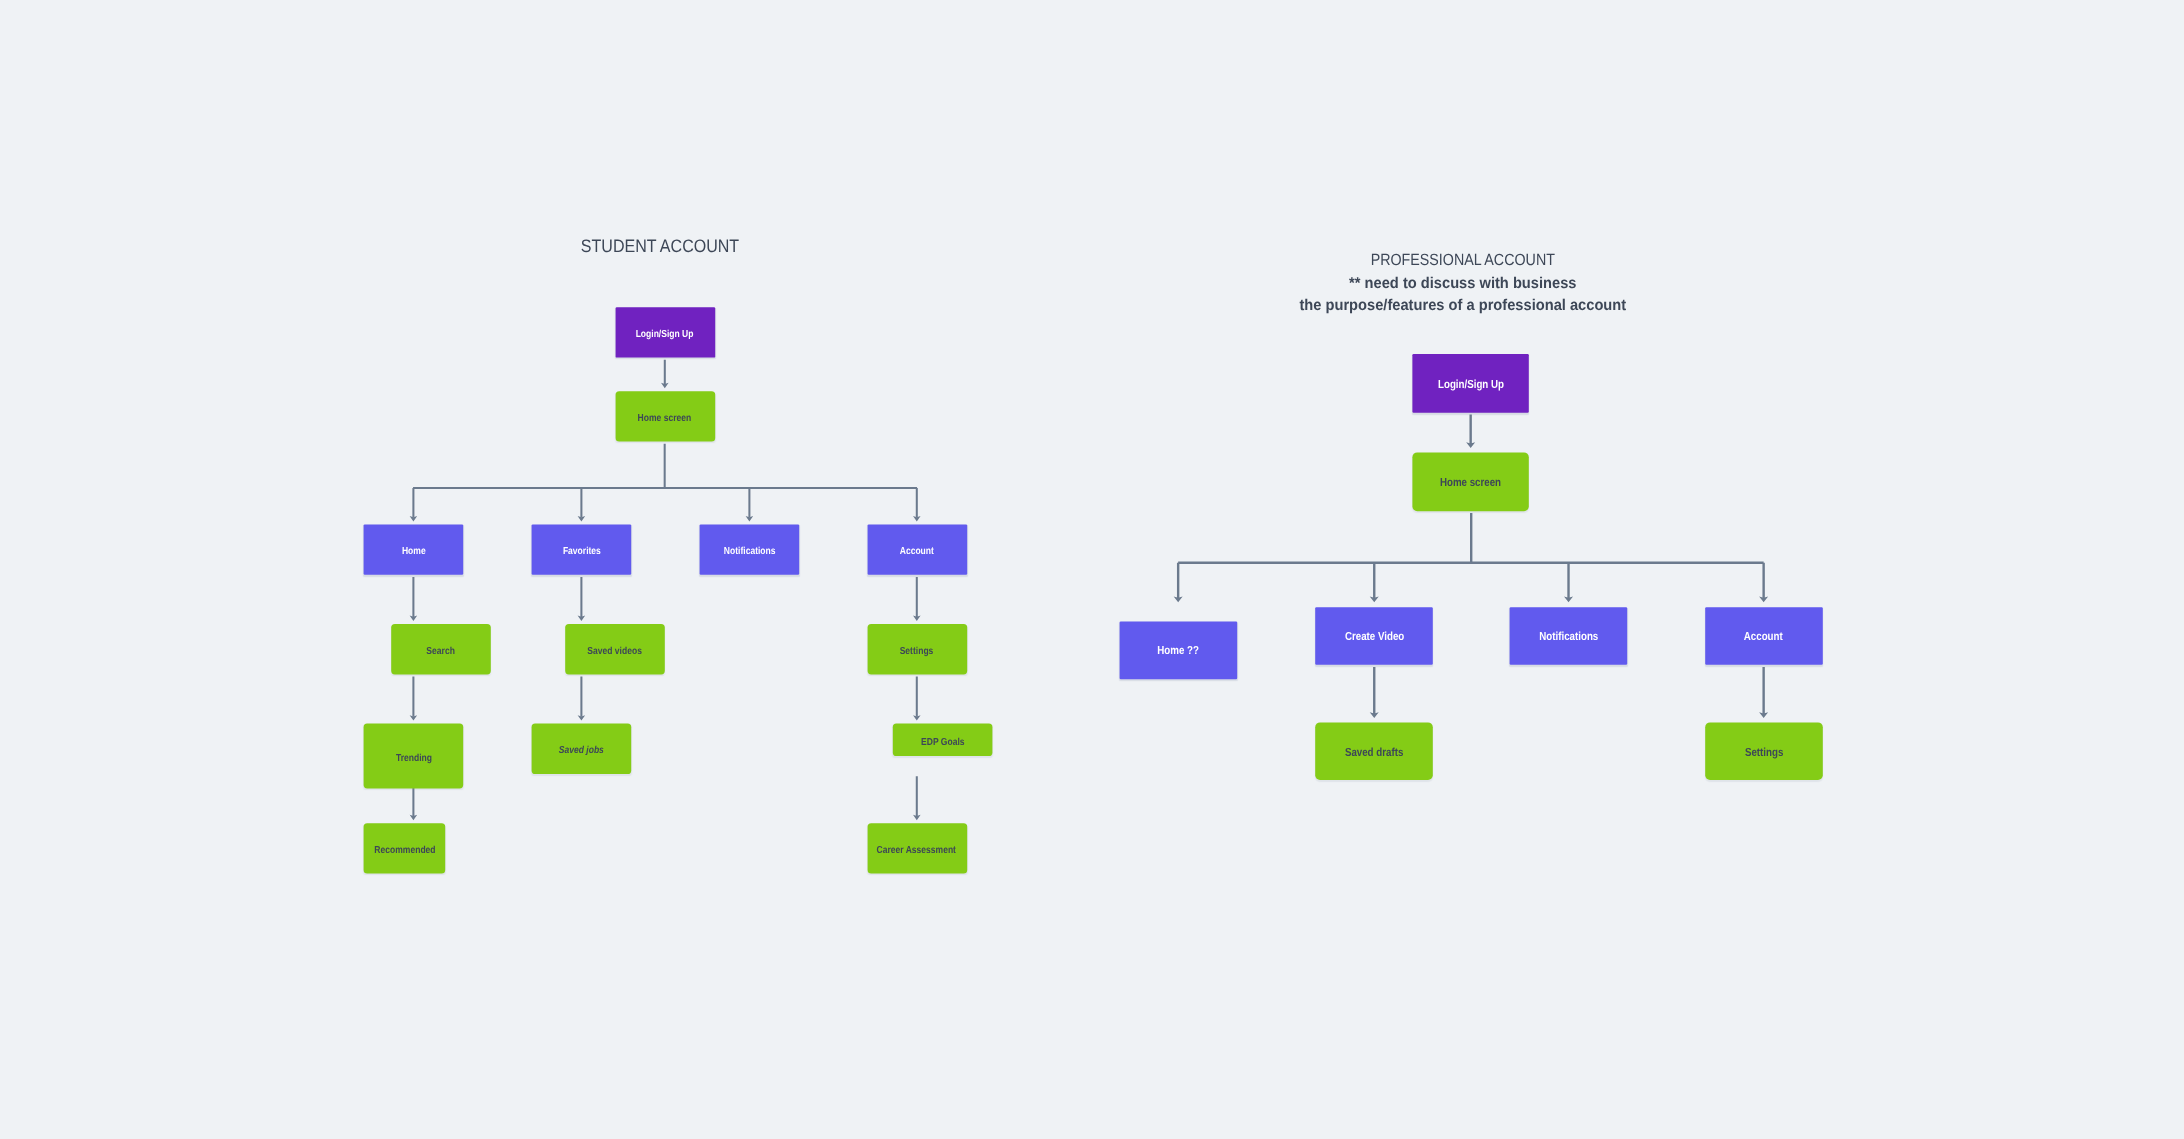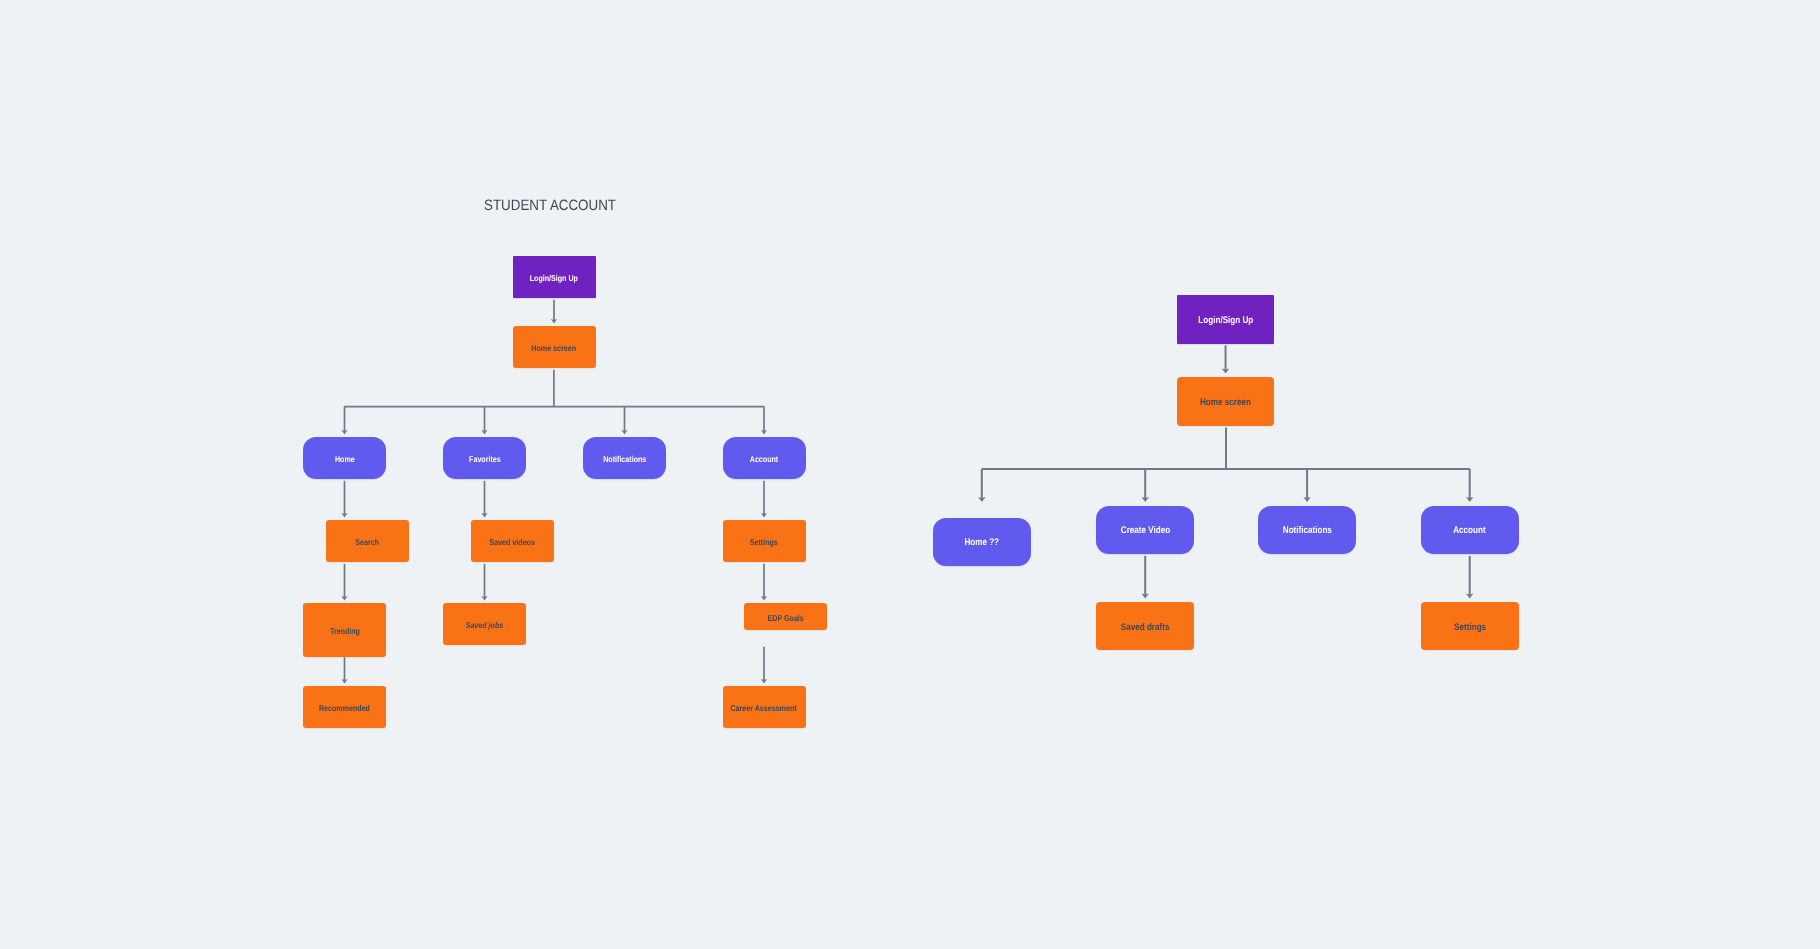--- a/index.html
+++ b/index.html
@@ -23,23 +23,23 @@
     text-align:right;
   }
   .node > .node-label {
     font-size:8.5px; font-weight:700; line-height:10px;
     white-space:nowrap; display:block;
     transform:translateY(0.9px) scaleX(0.837); transform-origin:center center;
     opacity:0.999; -webkit-font-smoothing:antialiased;
   }
   .node.purple { background:#7022c0; border-radius:1px; box-shadow:0 1px 1px rgba(120,130,160,0.20); }
   .node.purple > .node-label { color:#ffffff; }
-  .node.indigo { background:#615aee; border-radius:13px; box-shadow:0 1px 1px rgba(120,130,160,0.20); }
+  .node.indigo { background:#615aee; border-radius:1px; box-shadow:0 1px 1px rgba(120,130,160,0.20); }
   .node.indigo > .node-label { color:#ffffff; }
-  .node.white  { background:#f97316; border-radius:3px; box-shadow:0 1px 1px rgba(140,155,175,0.16); }
+  .node.white  { background:#84cc16; border-radius:3px; box-shadow:0 1px 1px rgba(140,155,175,0.16); }
   .node.white  > .node-label { color:#3d4757; }
   
   .node.lg > .node-label { font-size:9.7px; line-height:11px; transform:translateY(1.3px) scaleX(0.837); }
   .node.lg.white { border-radius:4px; }
 
   .section-title {
     position:absolute; white-space:nowrap; color:#3d4757;
     transform:translateX(-50%); text-align:center;
   }
   .section-title .t-main {
@@ -110,20 +110,25 @@
           <path d="M1465.95,497 L1469.7,501.9 L1473.45,497 L1469.7,498.1 Z"></path>
           <path d="M1141.45,593.5 L1145.2,598.4 L1148.95,593.5 L1145.2,594.6 Z"></path>
           <path d="M1465.95,593.5 L1469.7,598.4 L1473.45,593.5 L1469.7,594.6 Z"></path>
         </g>
       </g>
   </svg>
 
   <div class="section-title" style="left:550.2px;top:197.4px;">
     <span class="t-main">STUDENT ACCOUNT</span>
   </div>
+  <div class="section-title compact" style="left:1218.8px;top:208px;">
+    <span class="t-main">PROFESSIONAL ACCOUNT</span>
+    <span class="t-sub">** need to discuss with business</span>
+    <span class="t-sub">the purpose/features of a professional account</span>
+  </div>
 
   <div class="node purple" id="s-login" style="left:512.5px;top:256px;width:83px;height:42px;">
       <span class="node-label">Login/Sign Up</span>
     </div>
   <div class="node white" id="s-home-screen" style="left:512.5px;top:326px;width:83px;height:42px;">
       <span class="node-label">Home screen</span>
     </div>
   <div class="node indigo" id="s-home" style="left:303px;top:437px;width:83px;height:42px;">
       <span class="node-label">Home</span>
     </div>
@@ -147,21 +152,21 @@
     </div>
   <div class="node white" id="s-trending" style="left:303px;top:603px;width:83px;height:54px;">
       <span class="node-label">Trending</span>
     </div>
   <div class="node white" id="s-saved-jobs" style="left:443px;top:603px;width:83px;height:42px;font-style:italic;">
       <span class="node-label">Saved jobs</span>
     </div>
   <div class="node white" id="s-edp-goals" style="left:744px;top:603px;width:83px;height:27px;">
       <span class="node-label">EDP Goals</span>
     </div>
-  <div class="node white" id="s-recommended" style="left:303px;top:686px;width:83px;height:42px;">
+  <div class="node white" id="s-recommended" style="left:303px;top:686px;width:68px;height:42px;">
       <span class="node-label">Recommended</span>
     </div>
   <div class="node white" id="s-career-assessment" style="left:722.5px;top:686px;width:83px;height:42px;">
       <span class="node-label">Career Assessment</span>
     </div>
 
   <div class="node purple lg" id="p-login" style="left:1176.8px;top:295px;width:97.5px;height:48.5px;">
       <span class="node-label">Login/Sign Up</span>
     </div>
   <div class="node white lg" id="p-home-screen" style="left:1176.8px;top:377px;width:97.5px;height:48.5px;">

